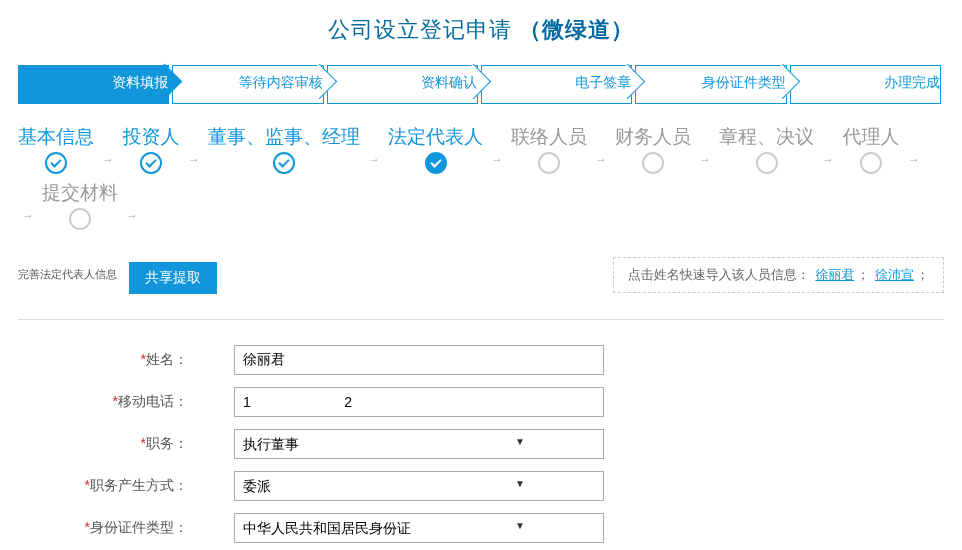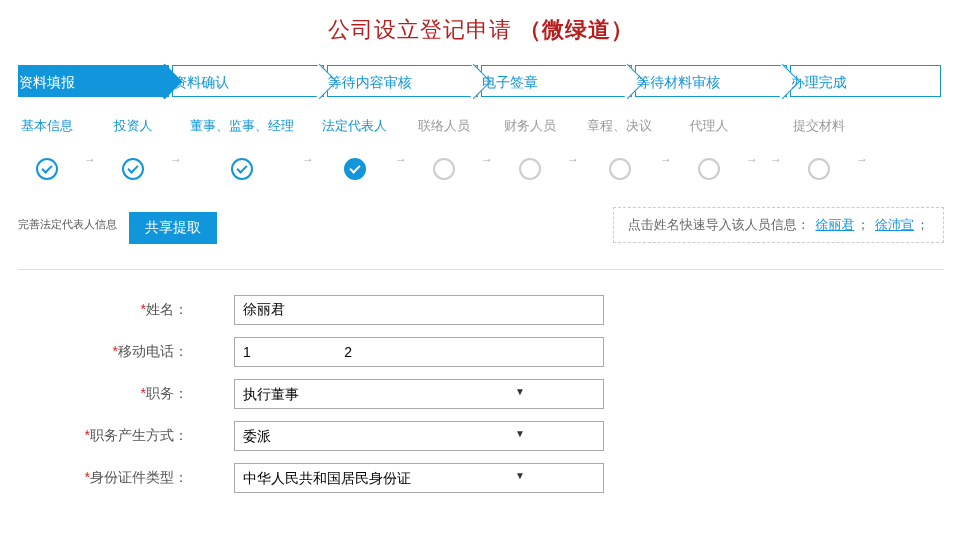--- a/index.html
+++ b/index.html
@@ -1,31 +1,31 @@
 <!DOCTYPE html>
 <html><head>
 <meta charset="utf-8">
 <style>
   * { box-sizing: border-box; margin: 0; padding: 0; }
   body { font-family: "Microsoft YaHei", sans-serif; font-size: 14px; background: #fff; color: #333; width: 962px; }
   
-  .page-title { text-align: center; color: #b91c1c; font-size: 22px; font-weight: normal; padding: 15px 0 20px; letter-spacing: 1px; }
+  .page-title { text-align: center; color: #0369a1; font-size: 22px; font-weight: normal; padding: 15px 0 20px; letter-spacing: 1px; }
   .page-title .suffix { font-weight: bold; }
   
   .main-steps { display: flex; margin: 0 18px 20px; }
-  .main-step { position: relative; flex: 1; height: 32px; line-height: 32px; text-align: left; color: #1296db; background: #fff; border: 1px solid #1296db; margin-right: 3px; }
+  .main-step { position: relative; flex: 1; height: 39px; line-height: 32px; text-align: right; color: #1296db; background: #fff; border: 1px solid #1296db; margin-right: 3px; }
   .main-step.active { background: #1296db; color: #fff; border-color: #1296db; }
   .main-step::after { content: ""; position: absolute; right: -9px; top: 3px; width: 24px; height: 24px; transform: rotate(45deg); border-top: 1px solid #1296db; border-right: 1px solid #1296db; background: inherit; z-index: 2; }
   .main-step.active::after { border-color: #1296db; }
   .main-step:last-child::after { display: none; }
   .main-step .label { position: relative; z-index: 3; }
   
   .sub-steps { display: flex; flex-wrap: wrap; margin: 0 18px 25px; gap: 6px 4px; align-items: flex-start; }
   .sub-step { display: flex; flex-direction: column; align-items: center; min-width: 58px; position: relative; }
-  .sub-step-label { color: #999; font-size: 13px; white-space: nowrap; margin-bottom: 23px; }
+  .sub-step-label { color: #999; font-size: 19px; white-space: nowrap; margin-bottom: 2px; }
   .sub-step.done .sub-step-label, .sub-step.current .sub-step-label { color: #1296db; }
   .sub-step-circle { width: 22px; height: 22px; border-radius: 50%; border: 2px solid #ccc; display: flex; align-items: center; justify-content: center; background: #fff; margin: 0 auto; }
   .sub-step.done .sub-step-circle { border-color: #1296db; }
   .sub-step.current .sub-step-circle { border-color: #1296db; background: #1296db; }
   .check-mark { width: 10px; height: 6px; border-left: 2px solid #1296db; border-bottom: 2px solid #1296db; transform: rotate(-45deg); margin-top: -3px; }
   .sub-step.current .check-mark { border-color: #fff; }
   .arrow { color: #aaa; margin: 0 4px; font-size: 12px; align-self: center; padding-top: 18px; }
   
   .section-header { display: flex; align-items: center; justify-content: space-between; margin: 0 18px 25px; }
   .section-left { display: flex; align-items: center; gap: 12px; }
@@ -48,24 +48,24 @@
 </head>
 <body>
 
 <h1 class="page-title">
   <span>公司设立登记申请</span>
   <span class="suffix">（微绿道）</span>
 </h1>
 
 <div class="main-steps">
   <div class="main-step active"><span class="label">资料填报</span></div>
+  <div class="main-step"><span class="label">等待内容审核</span></div>
   <div class="main-step"><span class="label">资料确认</span></div>
-  <div class="main-step"><span class="label">等待内容审核</span></div>
   <div class="main-step"><span class="label">电子签章</span></div>
-  <div class="main-step"><span class="label">等待材料审核</span></div>
+  <div class="main-step"><span class="label">身份证件类型</span></div>
   <div class="main-step"><span class="label">办理完成</span></div>
 </div>
 
 <div class="sub-steps">
   <div class="sub-step done">
       <span class="sub-step-label">基本信息</span>
       <div class="sub-step-circle">
         <div class="check-mark"></div>
       </div>
     </div>

